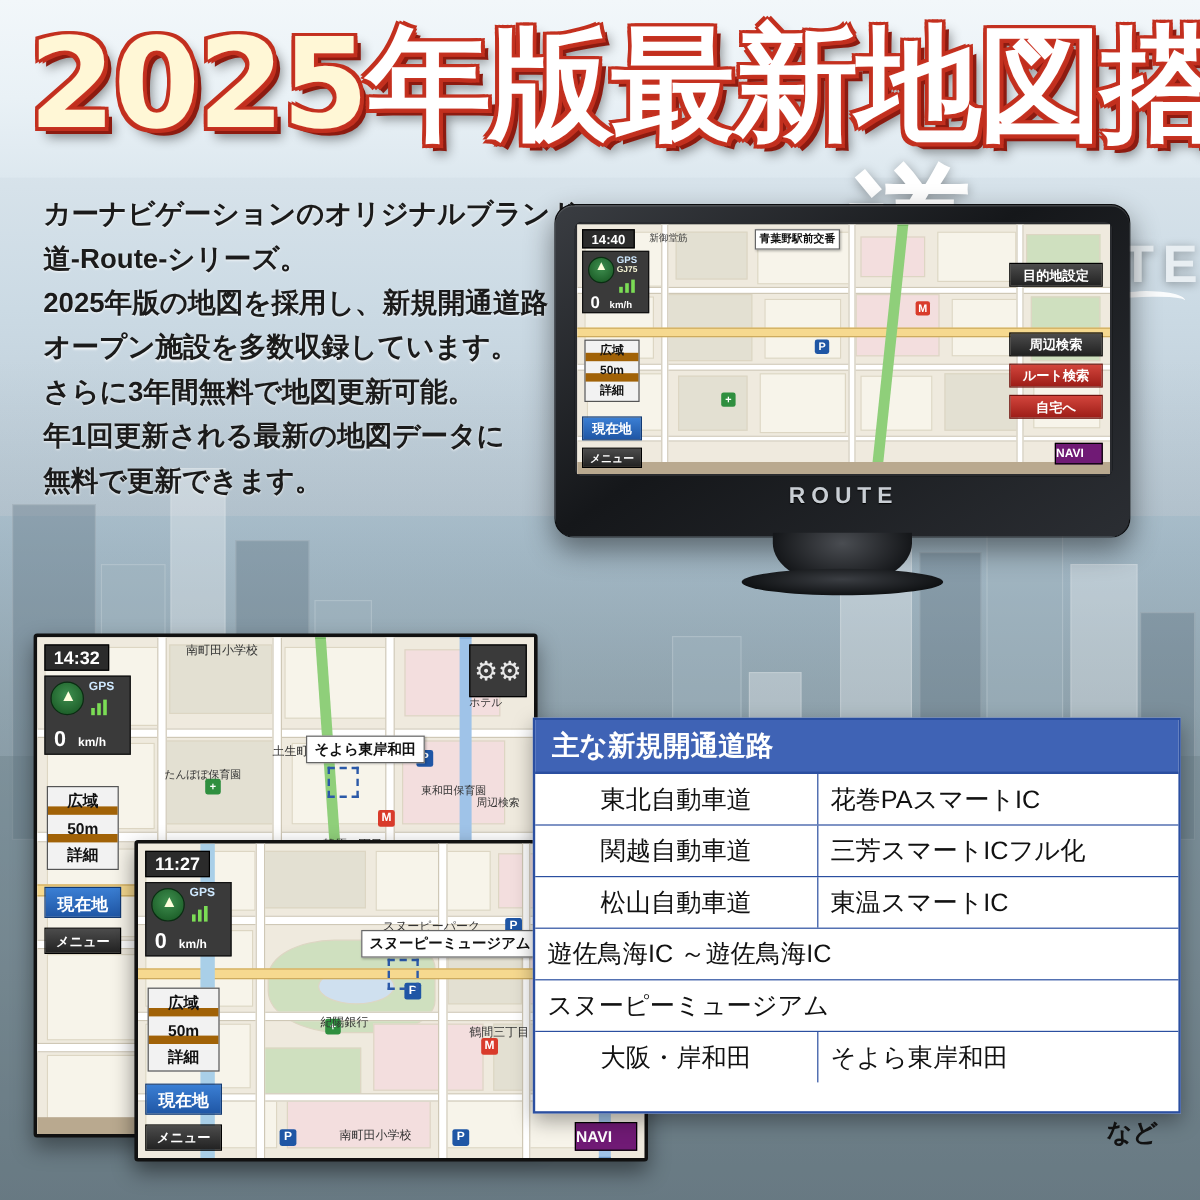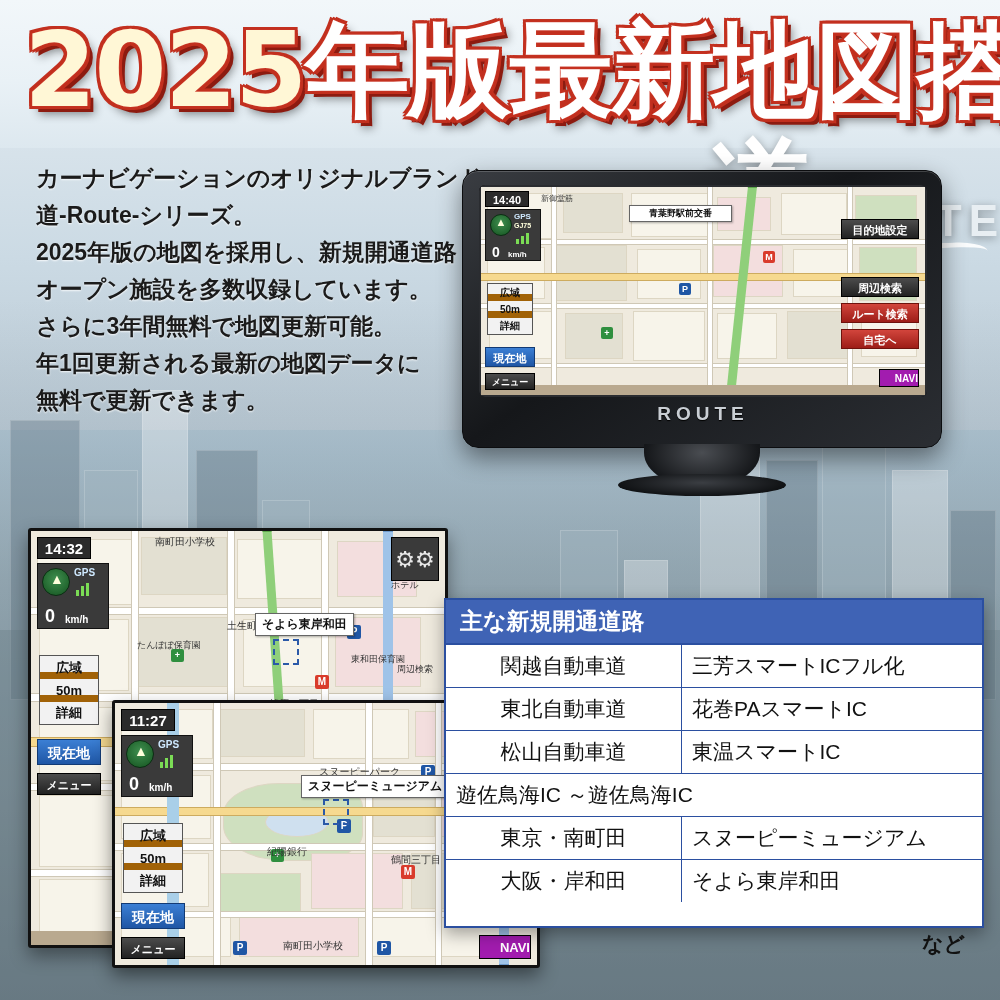--- a/index.html
+++ b/index.html
@@ -168,22 +168,22 @@
   }
   .btn-red {
     position:absolute; background:linear-gradient(#d2453c,#9d1d17);
     border:1px solid #6f120d; color:#fff; font-weight:bold; text-align:center;
   }
   .btn-dark {
     position:absolute; background:linear-gradient(#4c4c4c,#222);
     border:1px solid #000; color:#fff; font-weight:bold; text-align:center;
   }
   .navi-badge {
-    position:absolute; background:#a21caf; border:1px solid #000; color:#fff;
-    text-align:right; font-weight:bold;
+    position:absolute; background:#701a75; border:1px solid #000; color:#fff;
+    text-align:left; font-weight:bold;
   }
   .gear-badge {
     position:absolute; background:#3a3a3a; border:1px solid #000; color:#e8e8e8;
     text-align:center;
   }
   .poi { position:absolute; background:#d93b2b; color:#fff; font-weight:bold; text-align:center; border-radius:2px; }
   .poi.p { background:#1f56a5; }
   .poi.g { background:#2f8f3f; }
   .maplabel { position:absolute; color:#333; white-space:nowrap; }
   .callout {
@@ -337,21 +337,21 @@
 
         <div class="btn-dark" style="left:4px; top:186px; width:50px; height:17px; font-size:9px; line-height:17px;">メニュー</div>
 
         <div class="btn-dark" style="right:6px; top:32px; width:78px; height:20px; font-size:11px; line-height:20px;">目的地設定</div>
         <div class="btn-dark" style="right:6px; top:90px; width:78px; height:20px; font-size:11px; line-height:20px;">周辺検索</div>
         <div class="btn-red" style="right:6px; top:116px; width:78px; height:20px; font-size:11px; line-height:20px;">ルート検索</div>
         <div class="btn-red" style="right:6px; top:142px; width:78px; height:20px; font-size:11px; line-height:20px;">自宅へ</div>
 
         <div class="navi-badge" style="right:6px; top:182px; width:40px; height:18px; font-size:10px; line-height:18px;">NAVI</div>
 
-        <div class="callout" style="left:148px; top:18px; font-size:9px; padding:1px 19px;">青葉野駅前交番</div>
+        <div class="callout" style="left:148px; top:4px; font-size:9px; padding:1px 3px;">青葉野駅前交番</div>
         <div class="maplabel" style="left:60px; top:6px; font-size:8px;">新御堂筋</div>
       </div>
     </div>
     <div class="device-brand">ROUTE</div>
   </div>
   <div class="device-stand"></div>
 </div>
 
 <div class="screen-a">
   <div class="screen" style="left:0;top:0;width:414px;height:414px;">
@@ -506,38 +506,37 @@
     <div class="btn-dark" style="left:6px; top:234px; width:64px; height:22px; font-size:11px; line-height:22px;">メニュー</div>
 
     <div class="navi-badge" style="right:6px; top:232px; width:52px; height:24px; font-size:13px; line-height:24px;">NAVI</div>
   </div>
 </div>
 
 <div class="table">
   <div class="thead">主な新規開通道路</div>
 
   <div class="trow">
+    <div class="c1">東北自動車道</div>
+    <div class="c2">花巻PAスマートIC</div>
+  </div>
+  <div class="trow">
     <div class="c1">関越自動車道</div>
     <div class="c2">三芳スマートICフル化</div>
-  </div>
-  <div class="trow">
-    <div class="c1">東北自動車道</div>
-    <div class="c2">花巻PAスマートIC</div>
   </div>
   <div class="trow">
     <div class="c1">松山自動車道</div>
     <div class="c2">東温スマートIC</div>
   </div>
   <div class="trow">
     <div class="c2">遊佐鳥海IC ～遊佐鳥海IC</div>
   </div>
 
 
   <div class="trow">
-    <div class="c1">東京・南町田</div>
     <div class="c2">スヌーピーミュージアム</div>
   </div>
   <div class="trow">
     <div class="c1">大阪・岸和田</div>
     <div class="c2">そよら東岸和田</div>
   </div>
 </div>
 
 <div class="nado">など</div>
 

